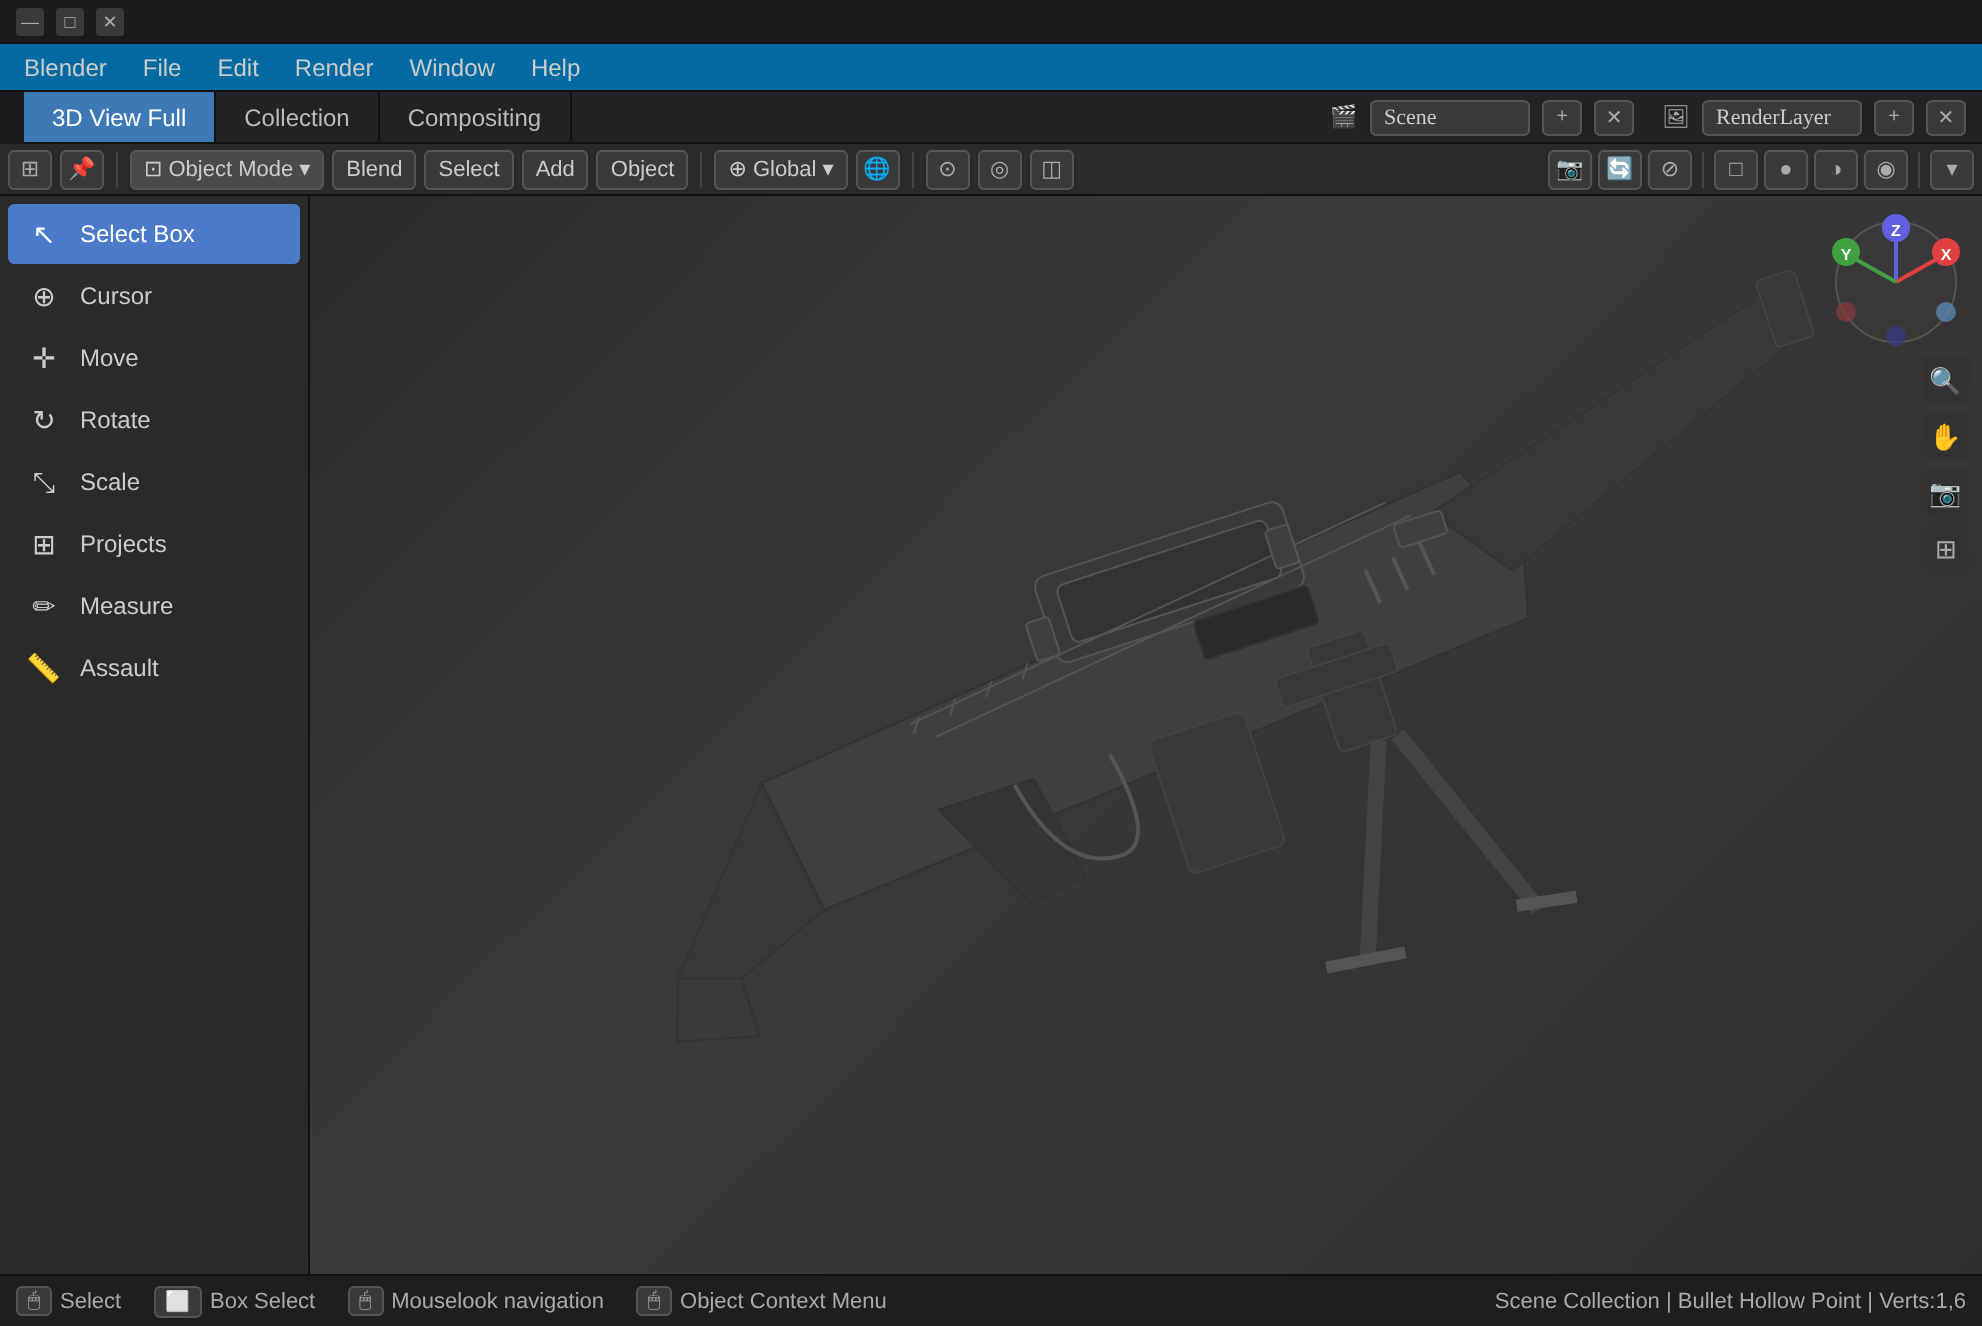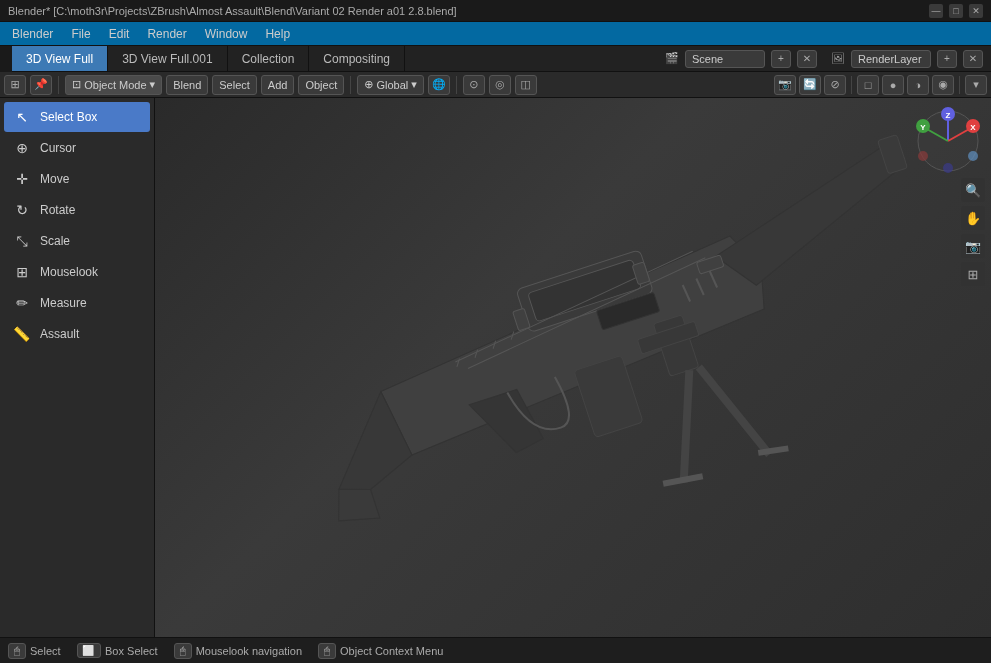--- a/index.html
+++ b/index.html
@@ -97,20 +97,21 @@
     }
     .tab-scene-input {
       background: #3a3a3a;
       border: 1px solid #555;
       border-radius: 3px;
       color: #ccc;
       font-size: 11px;
       padding: 1px 6px;
       height: 18px;
       width: 80px;
+      font-family: Liberation Serif, serif;
     }
     .tab-icon-btn {
       width: 20px; height: 18px;
       background: #3a3a3a;
       border: 1px solid #555;
       border-radius: 3px;
       display: flex; align-items: center; justify-content: center;
       cursor: pointer;
       font-size: 10px;
       color: #aaa;
@@ -280,40 +281,38 @@
     .status-right {
       margin-left: auto;
       font-size: 11px;
       color: #aaa;
     }
   </style>
 </head>
 <body>
 
 <div id="titlebar">
-  <div class="title">Blender* [C:\moth3r\Projects\ZBrush\Almost Assault\Blend\Variant 02 Render a01 2.8.blend]</div>
   <div class="controls">
     <div class="ctrl-btn">—</div>
     <div class="ctrl-btn">□</div>
     <div class="ctrl-btn">✕</div>
   </div>
 </div>
 
 <div id="menubar">
   <div class="menu-item">Blender</div>
   <div class="menu-item">File</div>
   <div class="menu-item">Edit</div>
   <div class="menu-item">Render</div>
   <div class="menu-item">Window</div>
   <div class="menu-item">Help</div>
 </div>
 
 <div id="tabsbar">
   <div class="tab active">3D View Full</div>
-  <div class="tab">3D View Full.001</div>
   <div class="tab">Collection</div>
   <div class="tab">Compositing</div>
   <div class="tab-scene-area">
     <span style="font-size:11px;color:#aaa;">🎬</span>
     <input class="tab-scene-input" value="Scene" style="">
     <div class="tab-icon-btn">+</div>
     <div class="tab-icon-btn">✕</div>
     <span style="font-size:11px;color:#aaa;margin-left:8px;">🖼</span>
     <input class="tab-scene-input" value="RenderLayer" style="">
     <div class="tab-icon-btn">+</div>
@@ -384,21 +383,21 @@
     <div class="tool-item">
       <div class="tool-icon">↻</div>
       <span>Rotate</span>
     </div>
     <div class="tool-item">
       <div class="tool-icon">⤡</div>
       <span>Scale</span>
     </div>
     <div class="tool-item">
       <div class="tool-icon">⊞</div>
-      <span>Mouselook</span>
+      <span>Projects</span>
     </div>
     <div class="tool-item">
       <div class="tool-icon">✏</div>
       <span>Measure</span>
     </div>
     <div class="tool-item">
       <div class="tool-icon">📏</div>
       <span>Assault</span>
     </div>
   </div>
@@ -501,13 +500,14 @@
     <span>Box Select</span>
   </div>
   <div class="status-item">
     <span class="status-key">🖱</span>
     <span>Mouselook navigation</span>
   </div>
   <div class="status-item">
     <span class="status-key">🖱</span>
     <span>Object Context Menu</span>
   </div>
+  <div class="status-right">Scene Collection | Bullet Hollow Point | Verts:1,6</div>
 </div>
 
 </body></html>

